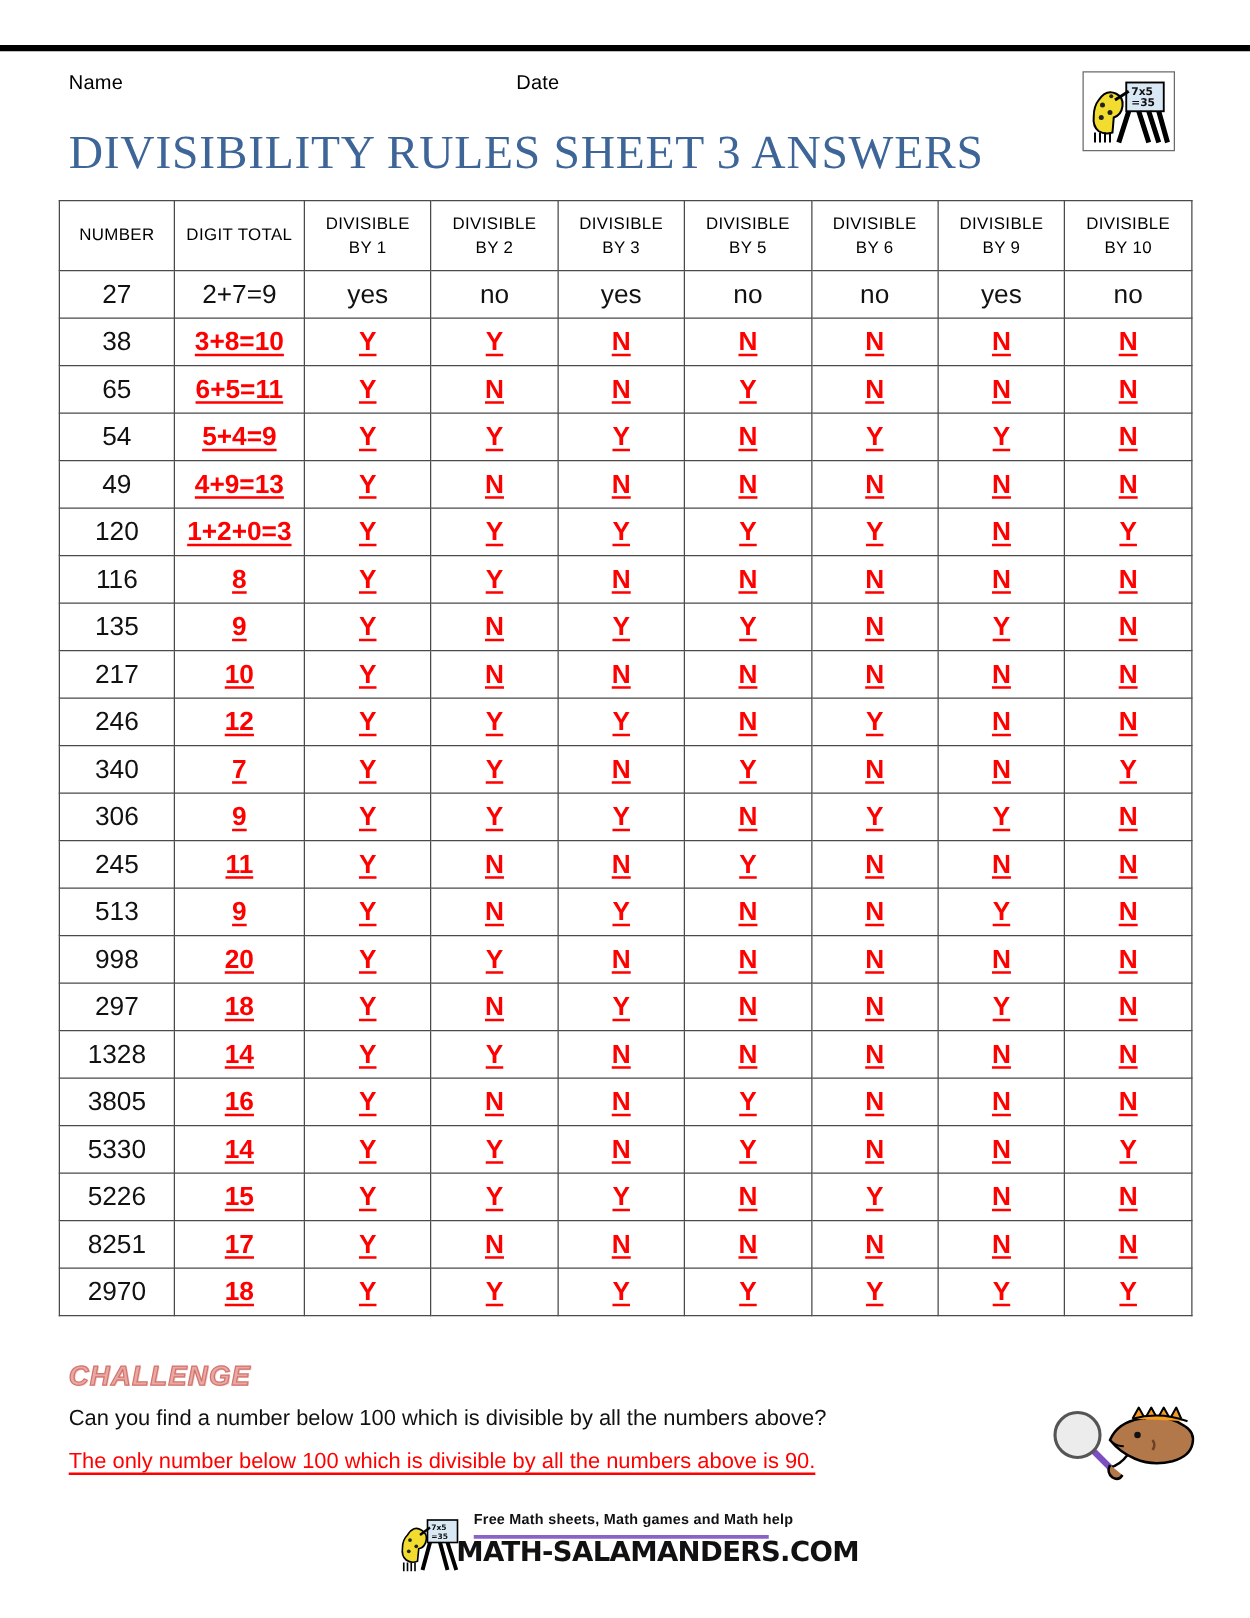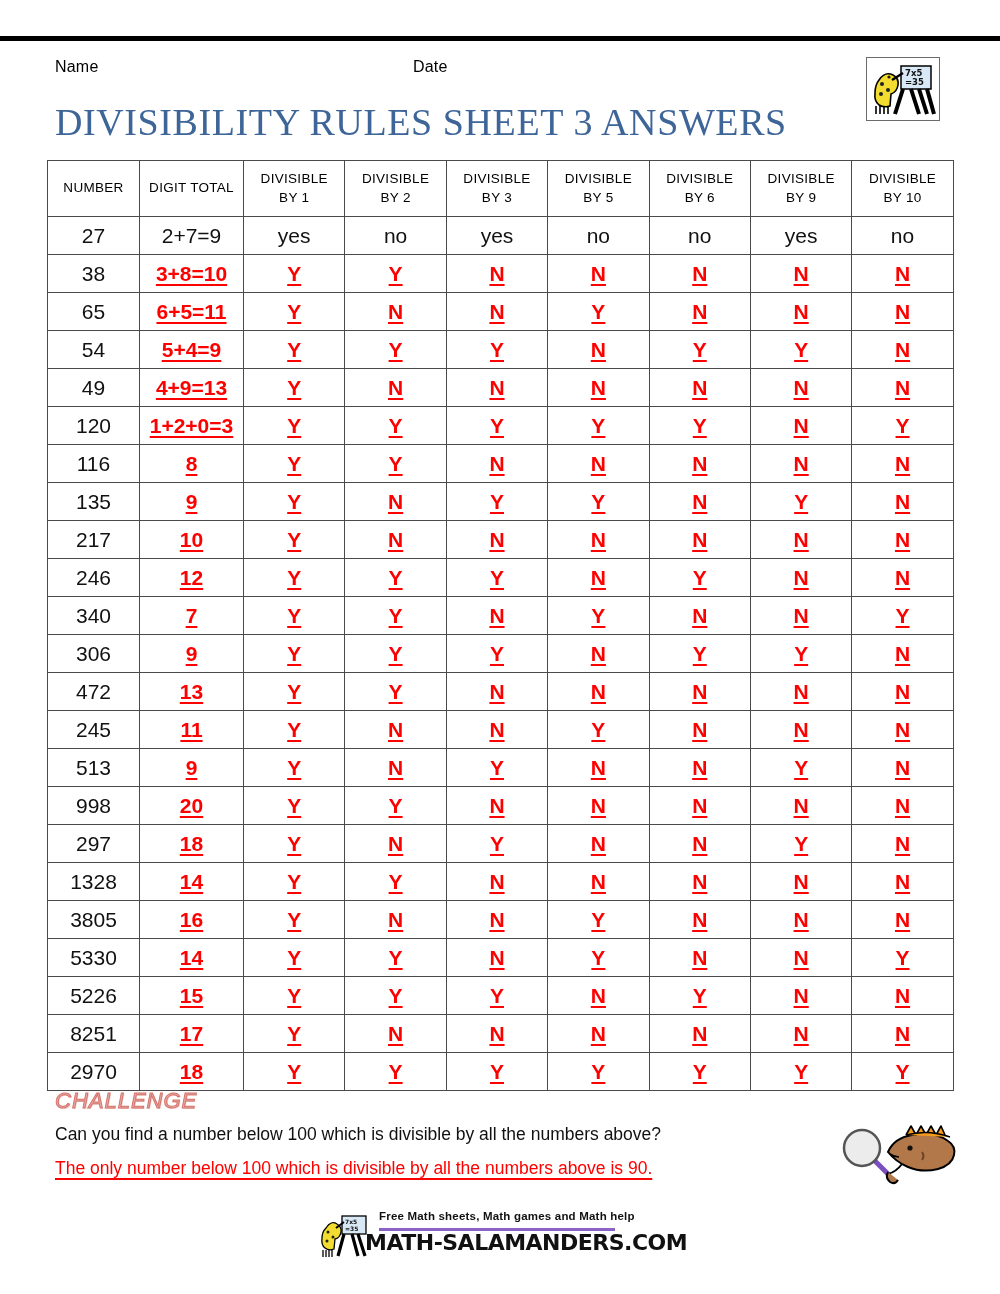--- a/index.html
+++ b/index.html
@@ -112,21 +112,21 @@
     text-decoration-thickness: 2px;
     text-underline-offset: 3px;
   }
 
   
   .challenge-title {
     position: absolute;
     left: 55px; top: 1088px;
     font-size: 22px;
     font-style: italic;
-    font-weight: normal;
+    font-weight: bold;
     letter-spacing: 1px;
     color: #e8a9a4;
     -webkit-text-stroke: 1px #d4736c;
     text-shadow: 1px 1px 0 #f3d2cf;
   }
   .challenge-q {
     position: absolute;
     left: 55px; top: 1124px;
     font-size: 17.5px;
     color: #111;
@@ -386,31 +386,20 @@
         </tr>
         <tr class="answer-row">
           <td class="num-cell">306</td>
           <td class="digit-cell"><span class="u">9</span></td>
           <td class="ans-cell"><span class="u">Y</span></td>
           <td class="ans-cell"><span class="u">Y</span></td>
           <td class="ans-cell"><span class="u">Y</span></td>
           <td class="ans-cell"><span class="u">N</span></td>
           <td class="ans-cell"><span class="u">Y</span></td>
           <td class="ans-cell"><span class="u">Y</span></td>
-          <td class="ans-cell"><span class="u">N</span></td>
-        </tr>
-        <tr class="answer-row">
-          <td class="num-cell">472</td>
-          <td class="digit-cell"><span class="u">13</span></td>
-          <td class="ans-cell"><span class="u">Y</span></td>
-          <td class="ans-cell"><span class="u">Y</span></td>
-          <td class="ans-cell"><span class="u">N</span></td>
-          <td class="ans-cell"><span class="u">N</span></td>
-          <td class="ans-cell"><span class="u">N</span></td>
-          <td class="ans-cell"><span class="u">N</span></td>
           <td class="ans-cell"><span class="u">N</span></td>
         </tr>
         <tr class="answer-row">
           <td class="num-cell">245</td>
           <td class="digit-cell"><span class="u">11</span></td>
           <td class="ans-cell"><span class="u">Y</span></td>
           <td class="ans-cell"><span class="u">N</span></td>
           <td class="ans-cell"><span class="u">N</span></td>
           <td class="ans-cell"><span class="u">Y</span></td>
           <td class="ans-cell"><span class="u">N</span></td>

